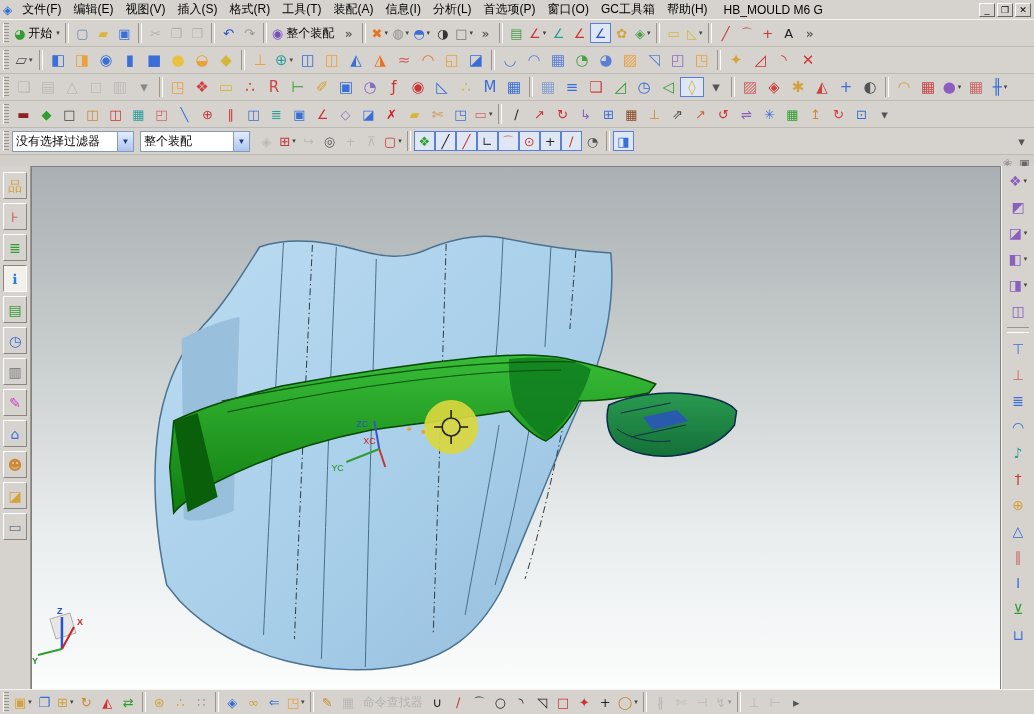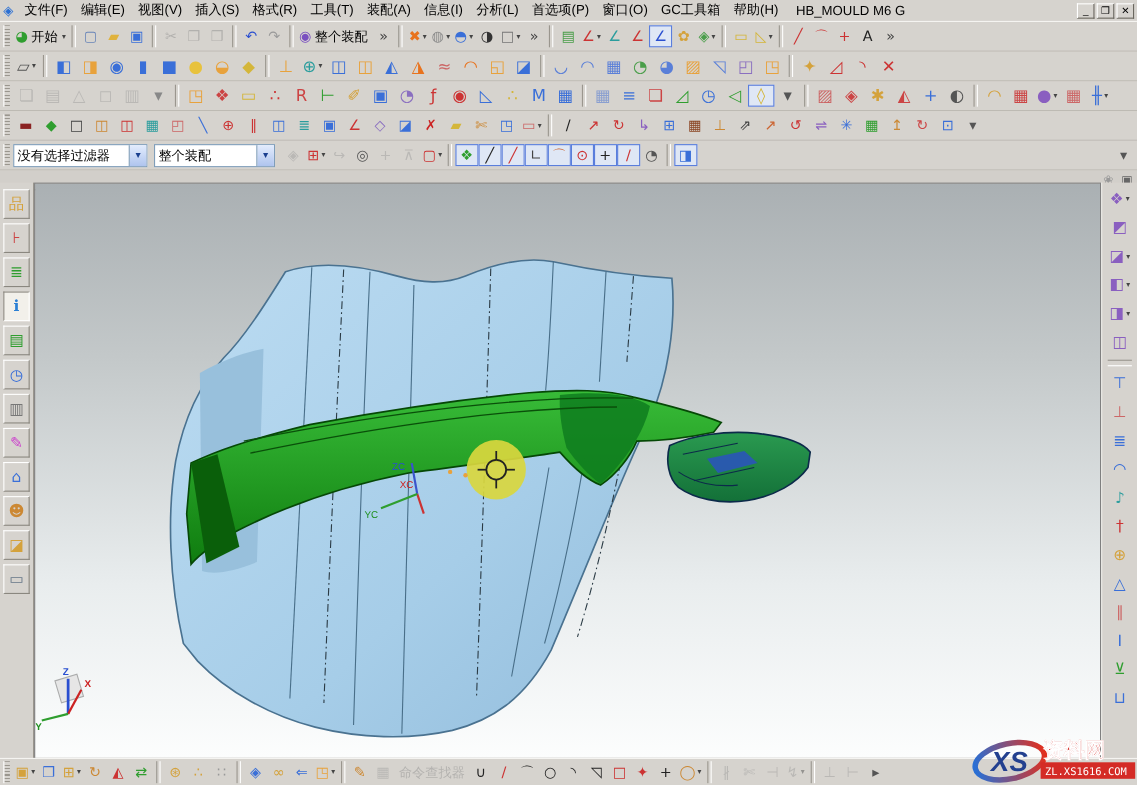--- a/index.html
+++ b/index.html
@@ -950,29 +950,14 @@
         <span class="g" style="color: rgb(153, 153, 153);">⊥</span>
       </button>
       <button class="tb disabled">
         <span class="g" style="color: rgb(153, 153, 153);">⊢</span>
       </button>
       <button class="tb">
         <span class="g" style="color: rgb(85, 85, 85);">▸</span>
       </button>
   </div>
 
-  <div class="watermark">
-    <svg width="152" height="48" viewBox="0 0 152 48">
-      <defs>
-        <linearGradient id="wmGrad" x1="0" y1="0" x2="1" y2="0">
-          <stop offset="0" stop-color="#2a6fd4"></stop>
-          <stop offset="1" stop-color="#e03020"></stop>
-        </linearGradient>
-      </defs>
-      <ellipse cx="36" cy="26" rx="32" ry="16" fill="none" stroke="url(#wmGrad)" stroke-width="5" transform="rotate(-12 36 26)"></ellipse>
-      <text x="19" y="35" font-size="25" font-style="italic" font-weight="bold" fill="#23408f">XS</text>
-      <text x="66" y="22" font-size="19" font-weight="bold" fill="#d42b26" stroke="#fff" stroke-width="0.5">资料网</text>
-      <rect x="64" y="27" width="86" height="15" fill="#d42b26"></rect>
-      <text x="68" y="38.5" font-size="9.5" fill="#ffffff" font-family="DejaVu Sans Mono, monospace">ZL.XS1616.COM</text>
-    </svg>
-  </div>
 
 </div>
 
 </body></html>

